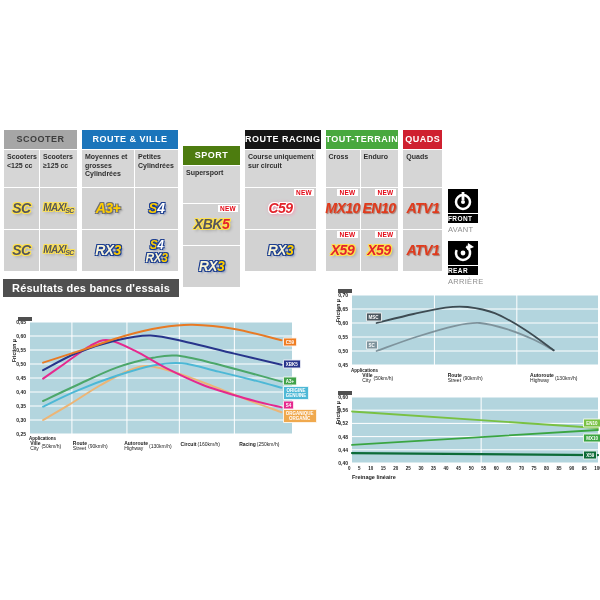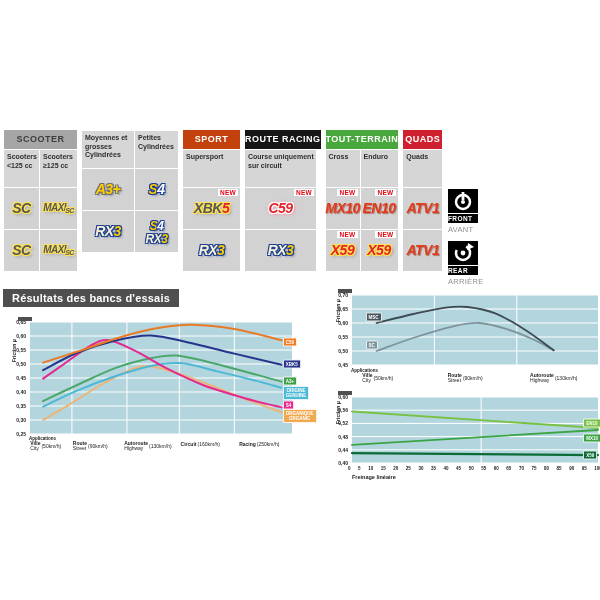--- a/index.html
+++ b/index.html
@@ -24,21 +24,21 @@
   .f-mx{font-size:10px}.f-ms{font-size:7px;margin-left:-1px;vertical-align:-2px}
   .f-s{font-size:12px;line-height:11px}
   
   .marker{position:absolute;width:30px;}
   .mk-box{background:#000;}
   .mk-icon{display:block;margin:0 auto;}
   .mk-label{background:#000;color:#fff;font-size:6.5px;font-weight:bold;line-height:9px;border-top:1px solid #fff;letter-spacing:.4px;}
   .mk-caption{color:#8f8f8f;font-size:7.5px;margin-top:2px;letter-spacing:.3px;}
   
   .badge{position:absolute;background:#4f4f4f;color:#fff;font-weight:bold;white-space:nowrap;}
-  .results-badge{left:3px;top:289px;font-size:11px;padding:3px 9px;letter-spacing:.2px;text-align:center;}
+  .results-badge{left:3px;top:279px;font-size:11px;padding:3px 9px;letter-spacing:.2px;text-align:center;}
   .chart{position:absolute;}
   .plot{position:absolute;background:#b3d5de;}
   .plot svg{position:absolute;left:0;top:0;overflow:visible;}
   .ctitle{font-size:9px;padding:2px 7px;letter-spacing:.3px;z-index:5;}
   .yticks{position:absolute;display:flex;flex-direction:column;justify-content:space-between;align-items:flex-end;
           font-size:5px;font-weight:bold;color:#222;padding-right:2px;box-sizing:border-box;}
   .fric{position:absolute;font-size:5px;font-weight:bold;color:#222;transform:rotate(-90deg);transform-origin:left top;white-space:nowrap;}
   .apps{position:absolute;font-size:4.5px;font-weight:bold;color:#222;}
   .xcats{position:absolute;height:16px;}
   .xcat{position:absolute;top:0;transform:translateX(-50%);display:flex;align-items:center;white-space:nowrap;}
@@ -95,20 +95,21 @@
         <div class="grow">
           <div class="ccell" style="width: 35px;">
             <span class="lg"><span class="c-g g-y">SC</span></span>
           </div>
           <div class="ccell" style="width: 37px;">
             <span class="lg"><span class="c-g g-y f-mx">MAXI</span><span class="c-g g-y f-ms">SC</span></span>
           </div>
         </div>
       </div>
       <div class="tgroup">
+        <div class="ghead" style="background: rgb(27, 117, 187); color: rgb(255, 255, 255);">ROUTE &amp; VILLE</div>
         <div class="grow">
           <div class="dcell" style="width: 52px;">Moyennes et grosses Cylindrées</div>
           <div class="dcell" style="width: 43px;">Petites Cylindrées</div>
         </div>
         <div class="grow">
           <div class="ccell" style="width: 52px;">
             <span class="lg"><span class="c-y o-g">A3+</span></span>
           </div>
           <div class="ccell" style="width: 43px;">
             <span class="lg"><span class="c-y o-b">S</span><span class="c-w o-b">4</span></span>
@@ -117,21 +118,21 @@
         <div class="grow">
           <div class="ccell" style="width: 52px;">
             <span class="lg"><span class="c-cr o-b">RX</span><span class="c-y o-b">3</span></span>
           </div>
           <div class="ccell" style="width: 43px;">
             <span class="lg"><span class="c-y o-b f-s">S</span><span class="c-w o-b f-s">4</span><br><span class="c-cr o-b f-s">RX</span><span class="c-y o-b f-s">3</span></span>
           </div>
         </div>
       </div>
       <div class="tgroup">
-        <div class="ghead" style="background: #c2410c; color: rgb(255, 255, 255);">SPORT</div>
+        <div class="ghead" style="background: #4d7c0f; color: rgb(255, 255, 255); margin-top: 16px;">SPORT</div>
         <div class="grow">
           <div class="dcell" style="width: 57px;">Supersport</div>
         </div>
         <div class="grow">
           <div class="ccell" style="width: 57px;">
             <span class="newb">NEW</span>
             <span class="lg"><span class="c-g g-y">XBK</span><span class="c-r g-y">5</span></span>
           </div>
         </div>
         <div class="grow">

